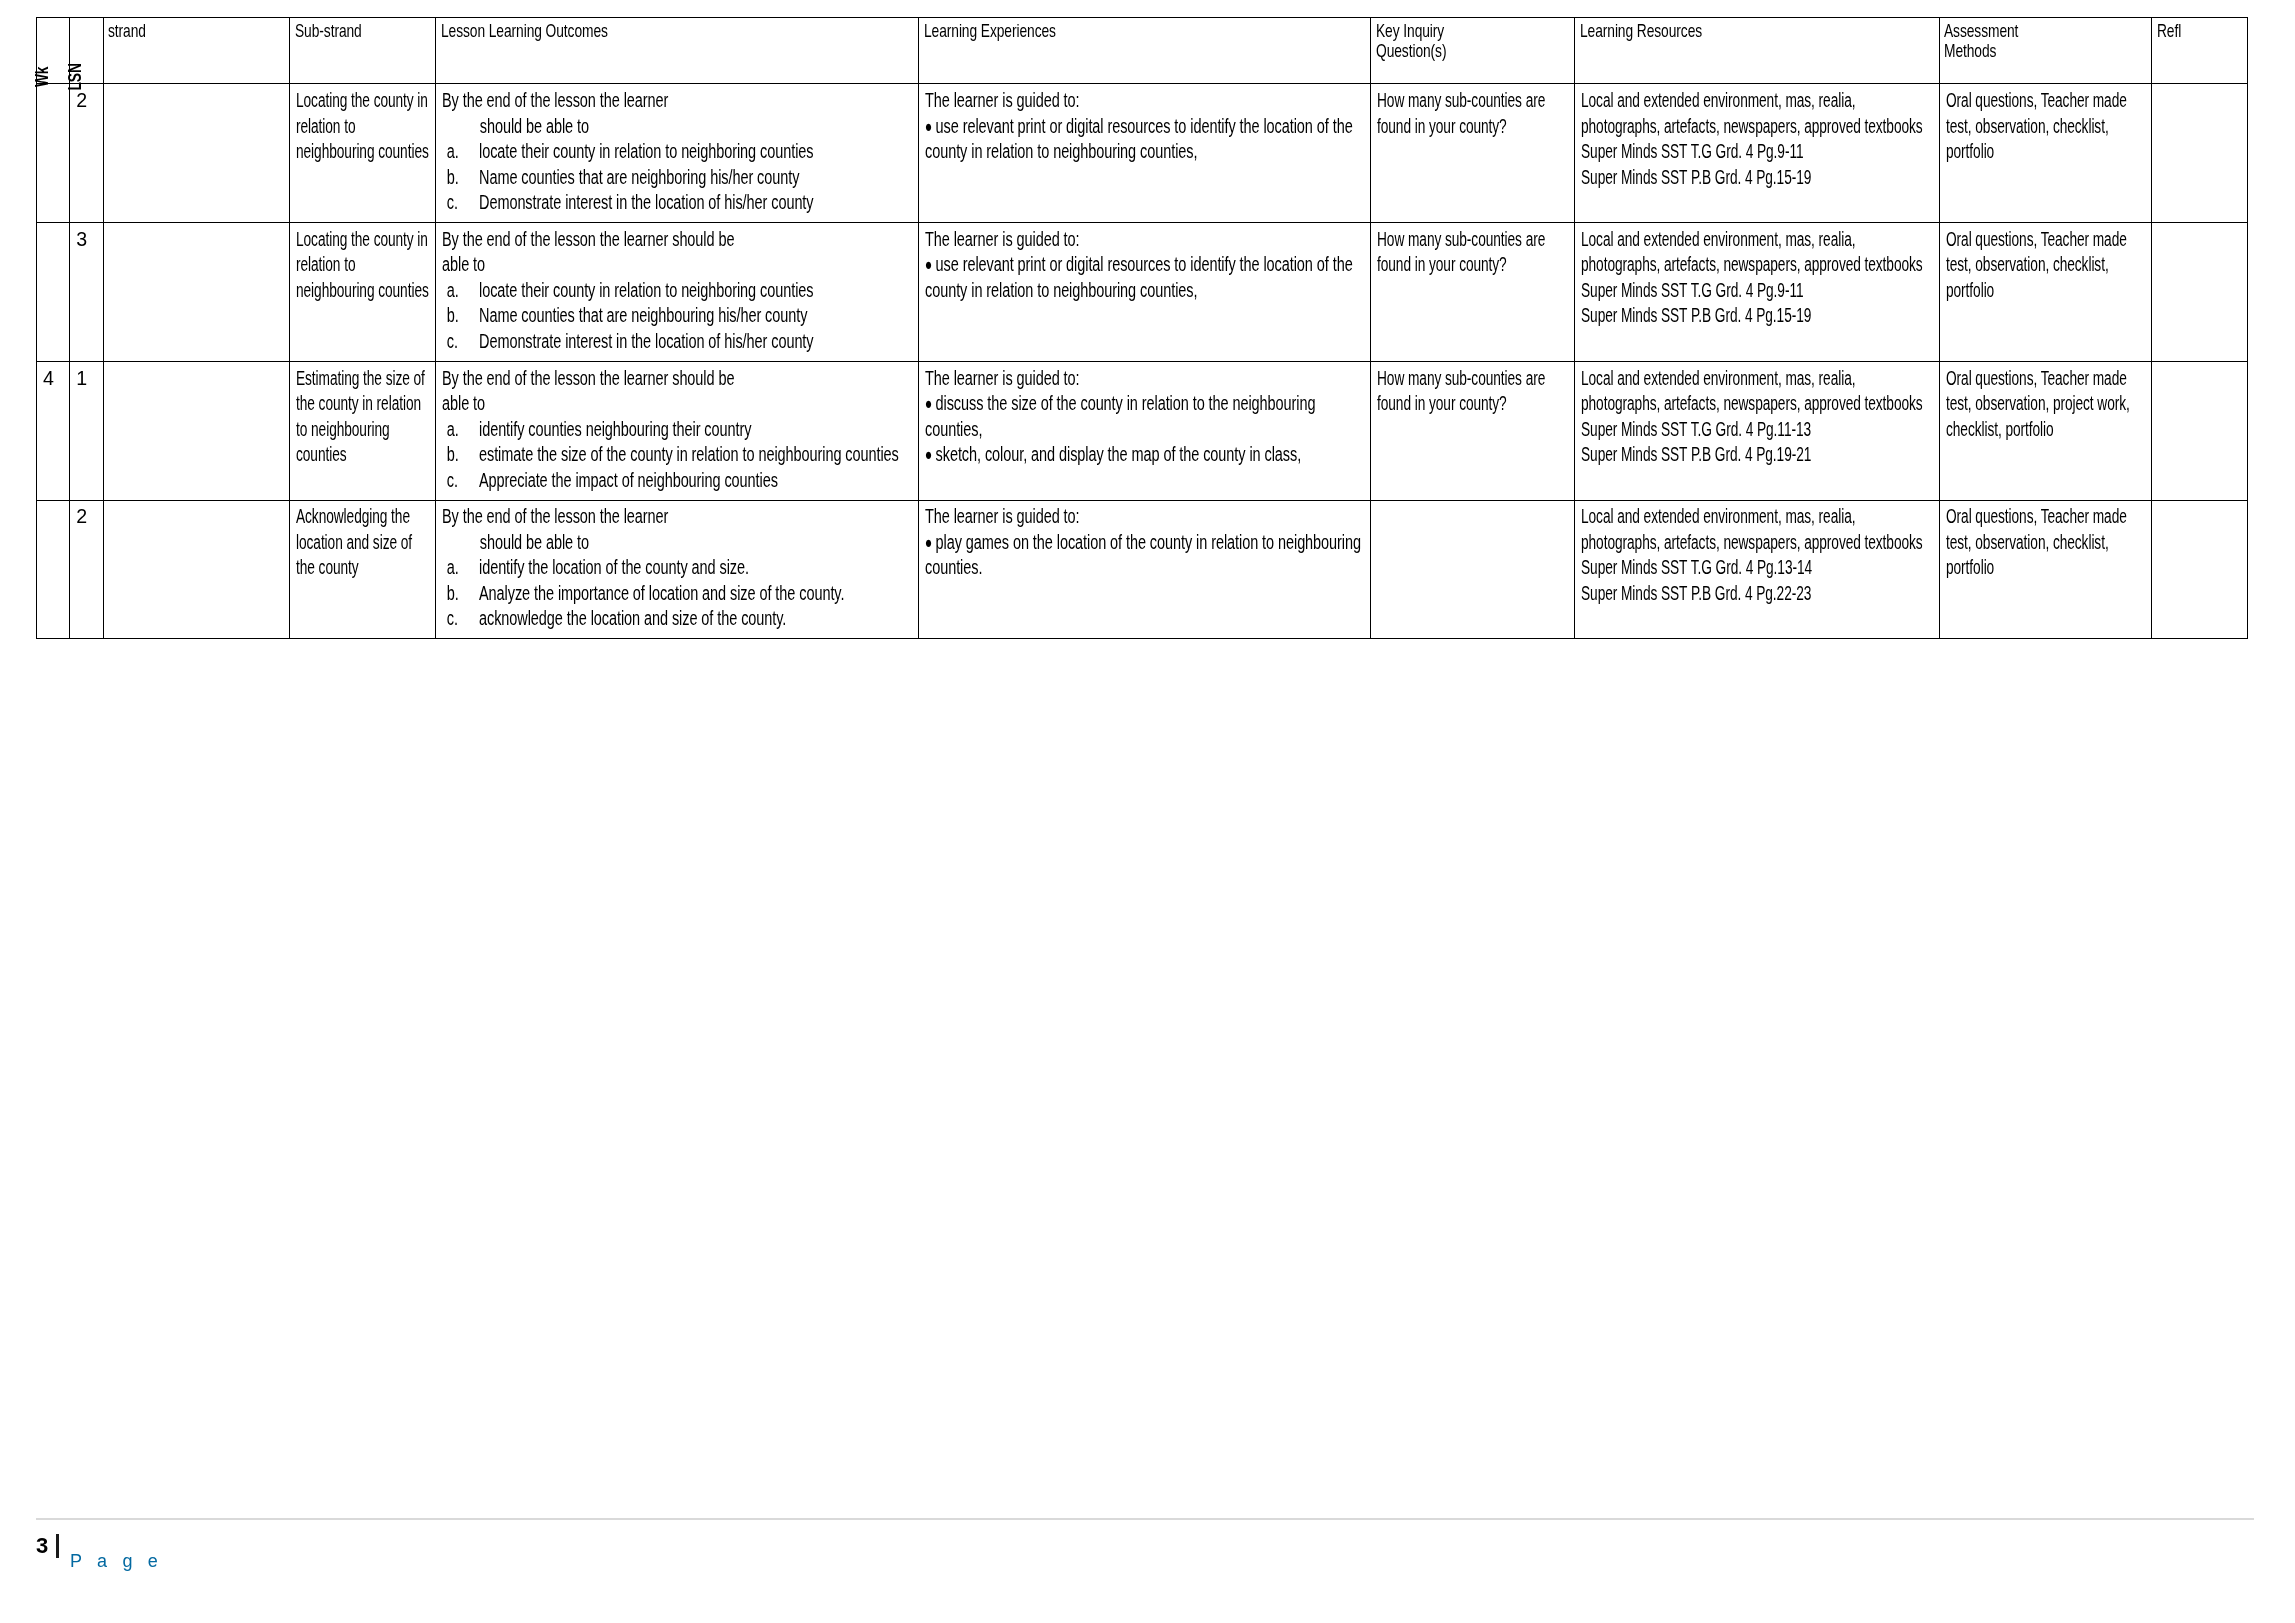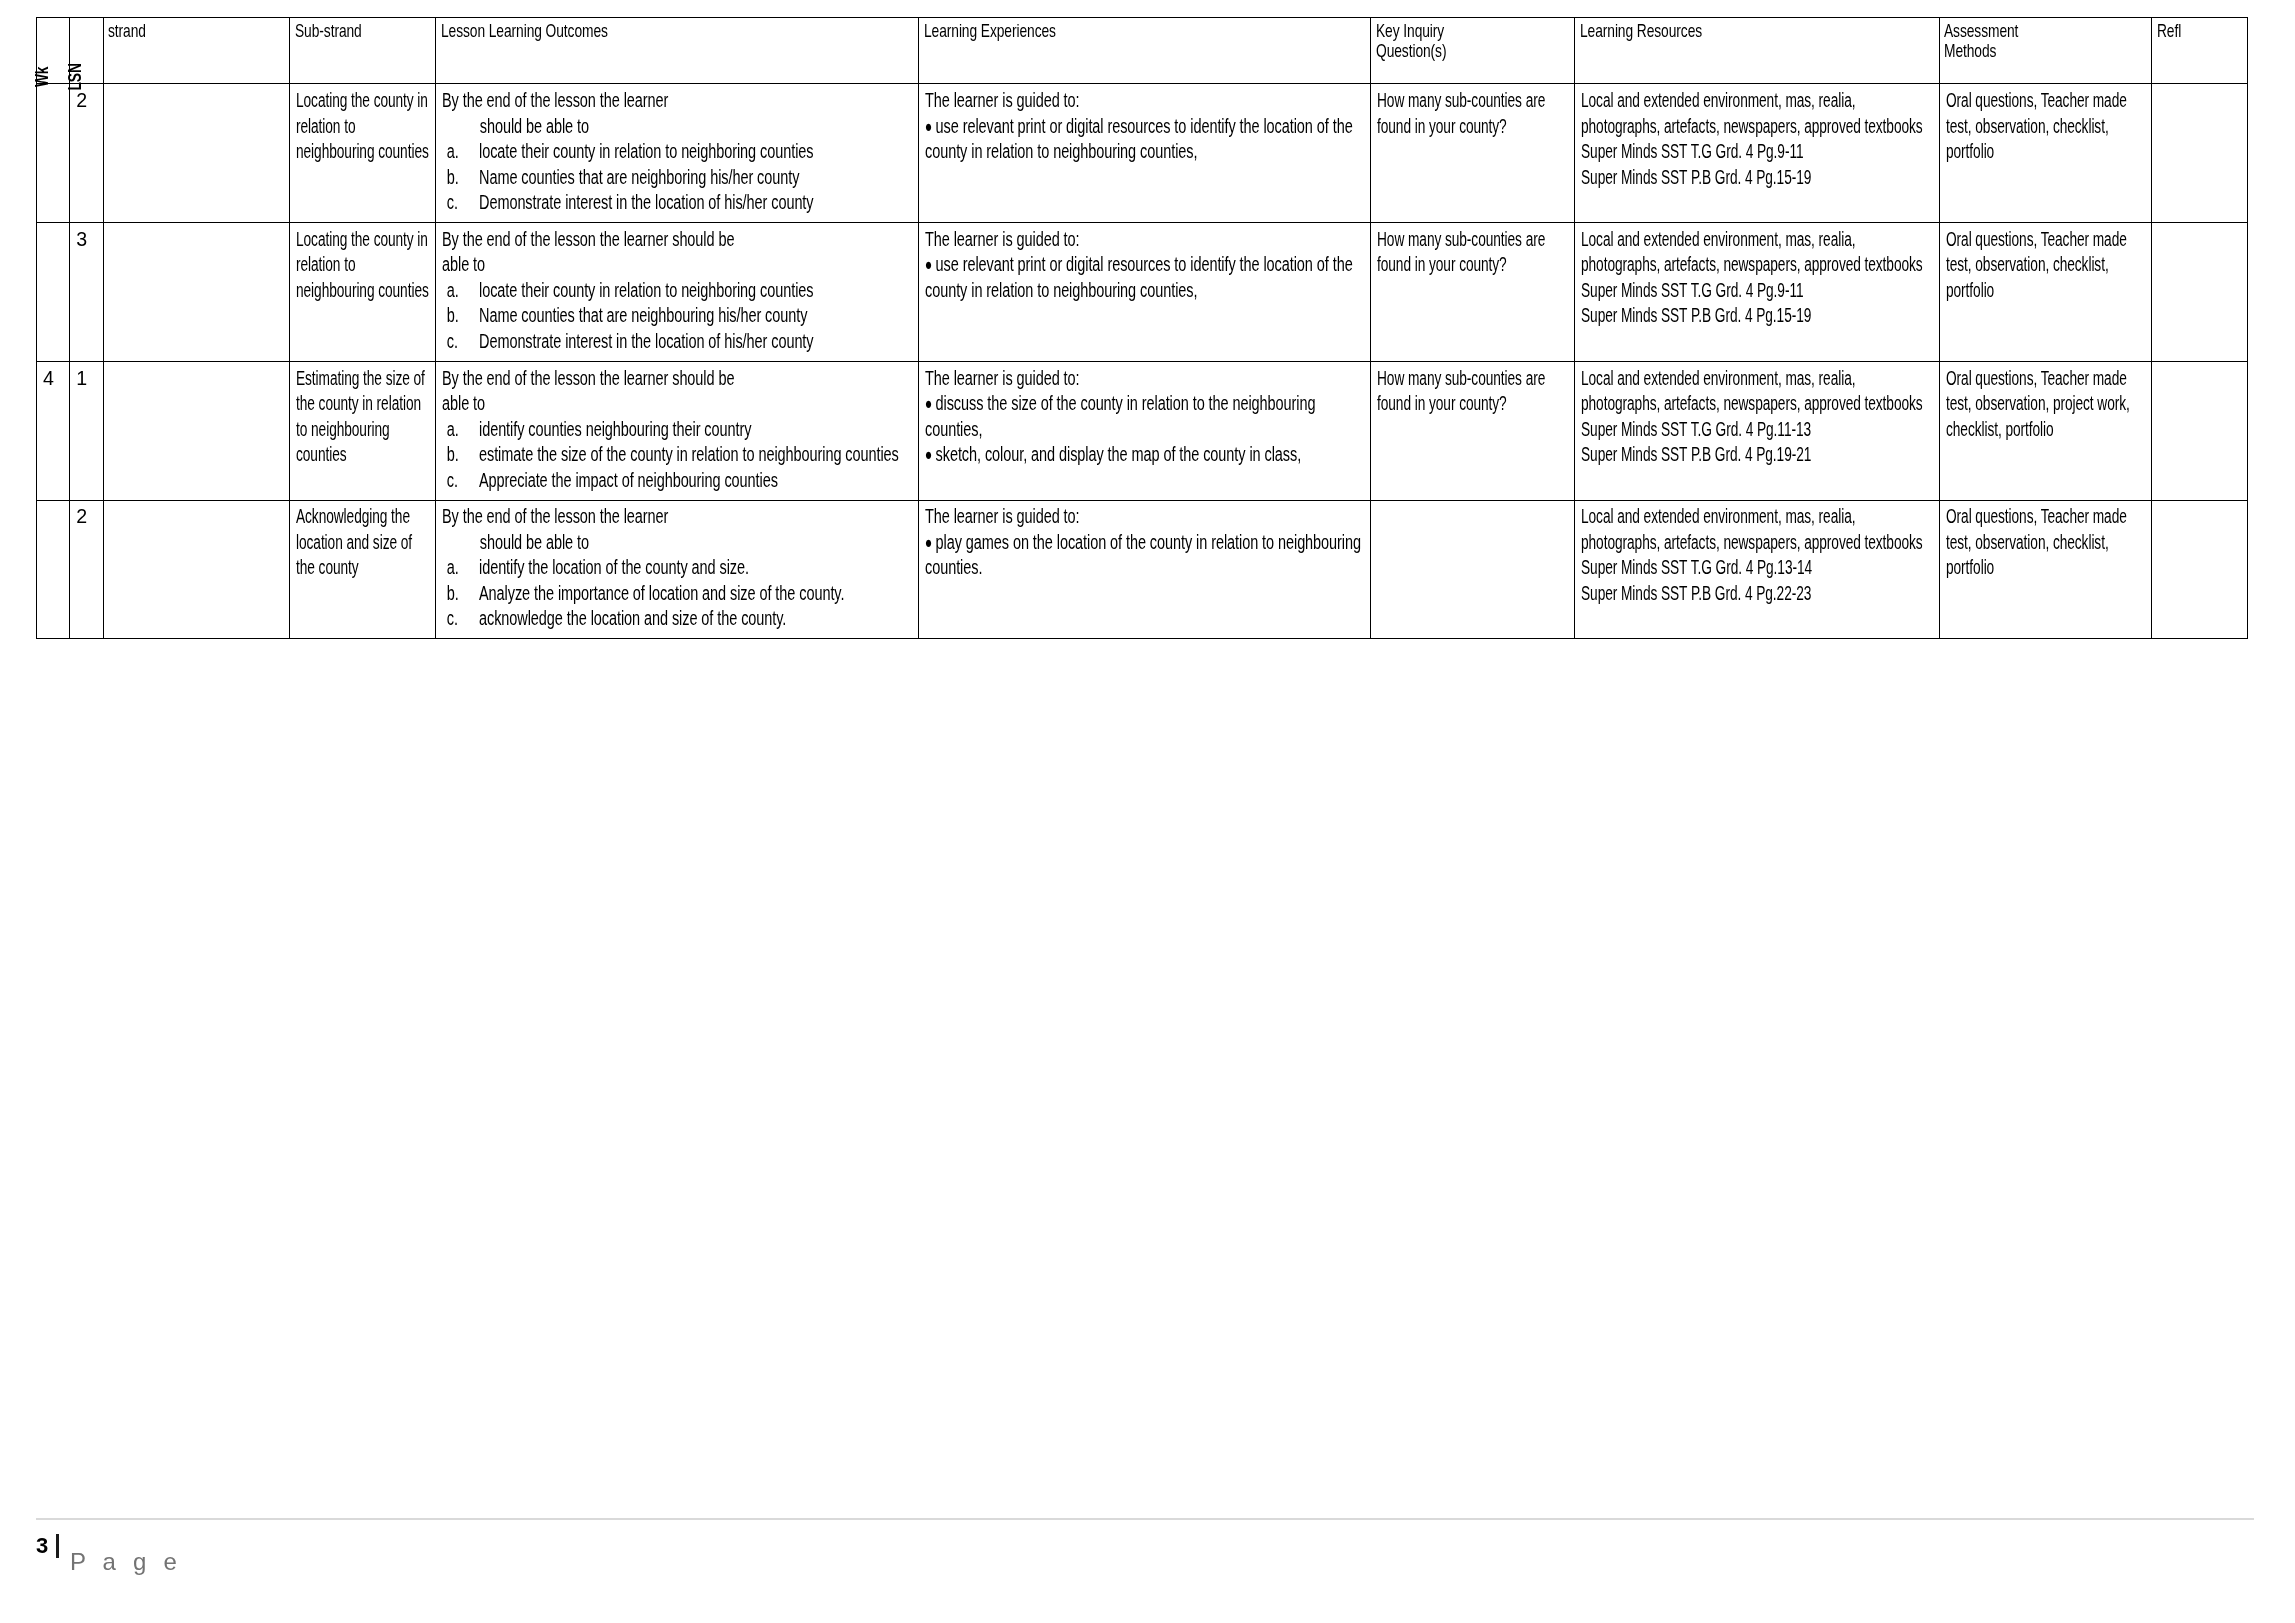--- a/index.html
+++ b/index.html
@@ -146,23 +146,23 @@
     font-size: 22px;
   }
   .foot-bar {
     display: inline-block;
     width: 3.3px;
     height: 23.6px;
     background: #1a1a1a;
     margin: 0 10.5px 0 7.9px;
   }
   .foot-word {
-    color: #737373;
+    color: #0369a1;
     letter-spacing: 5.2px;
-    font-size: 24px;
+    font-size: 18px;
     margin-top: 31px;
   }
 </style>
 </head>
 <body>
 
 <div class="page">
 
   <table class="sheet">
     <colgroup>

